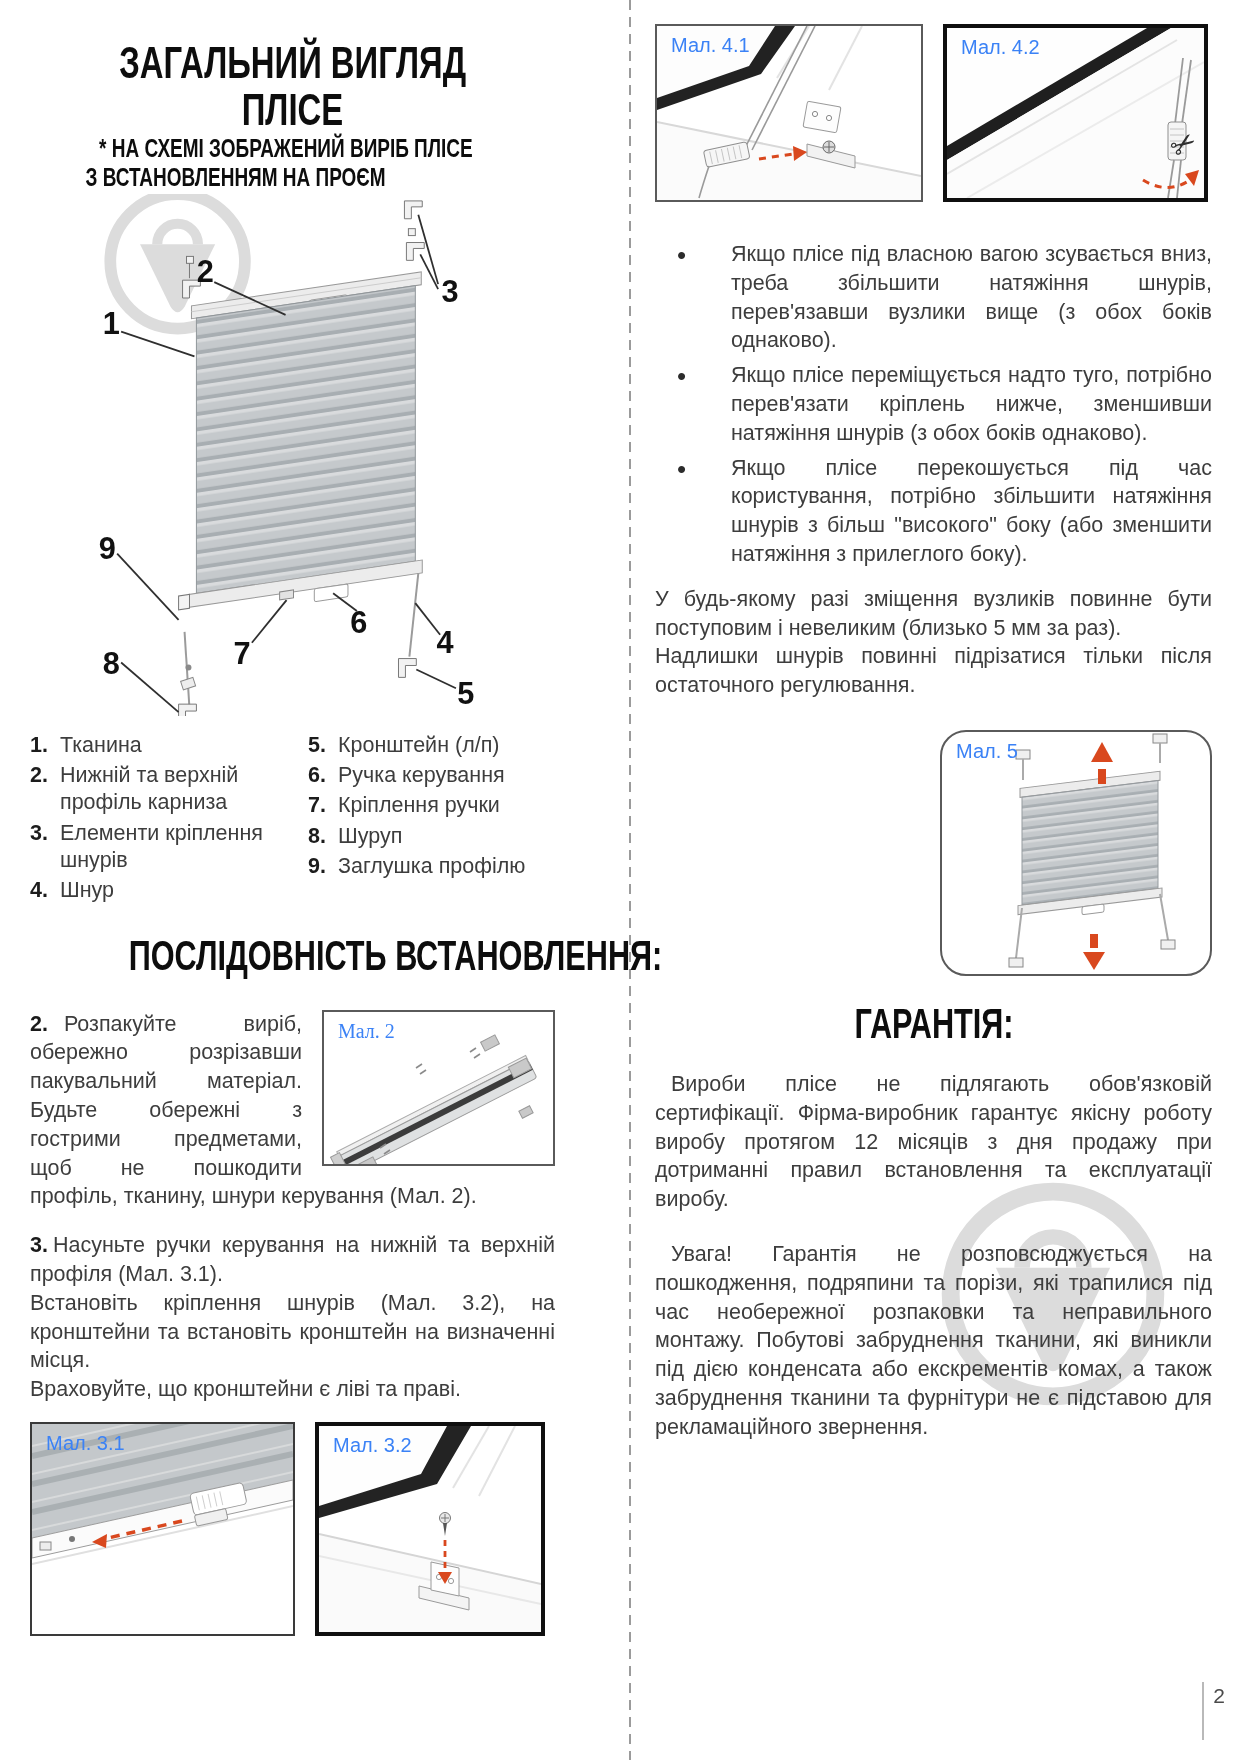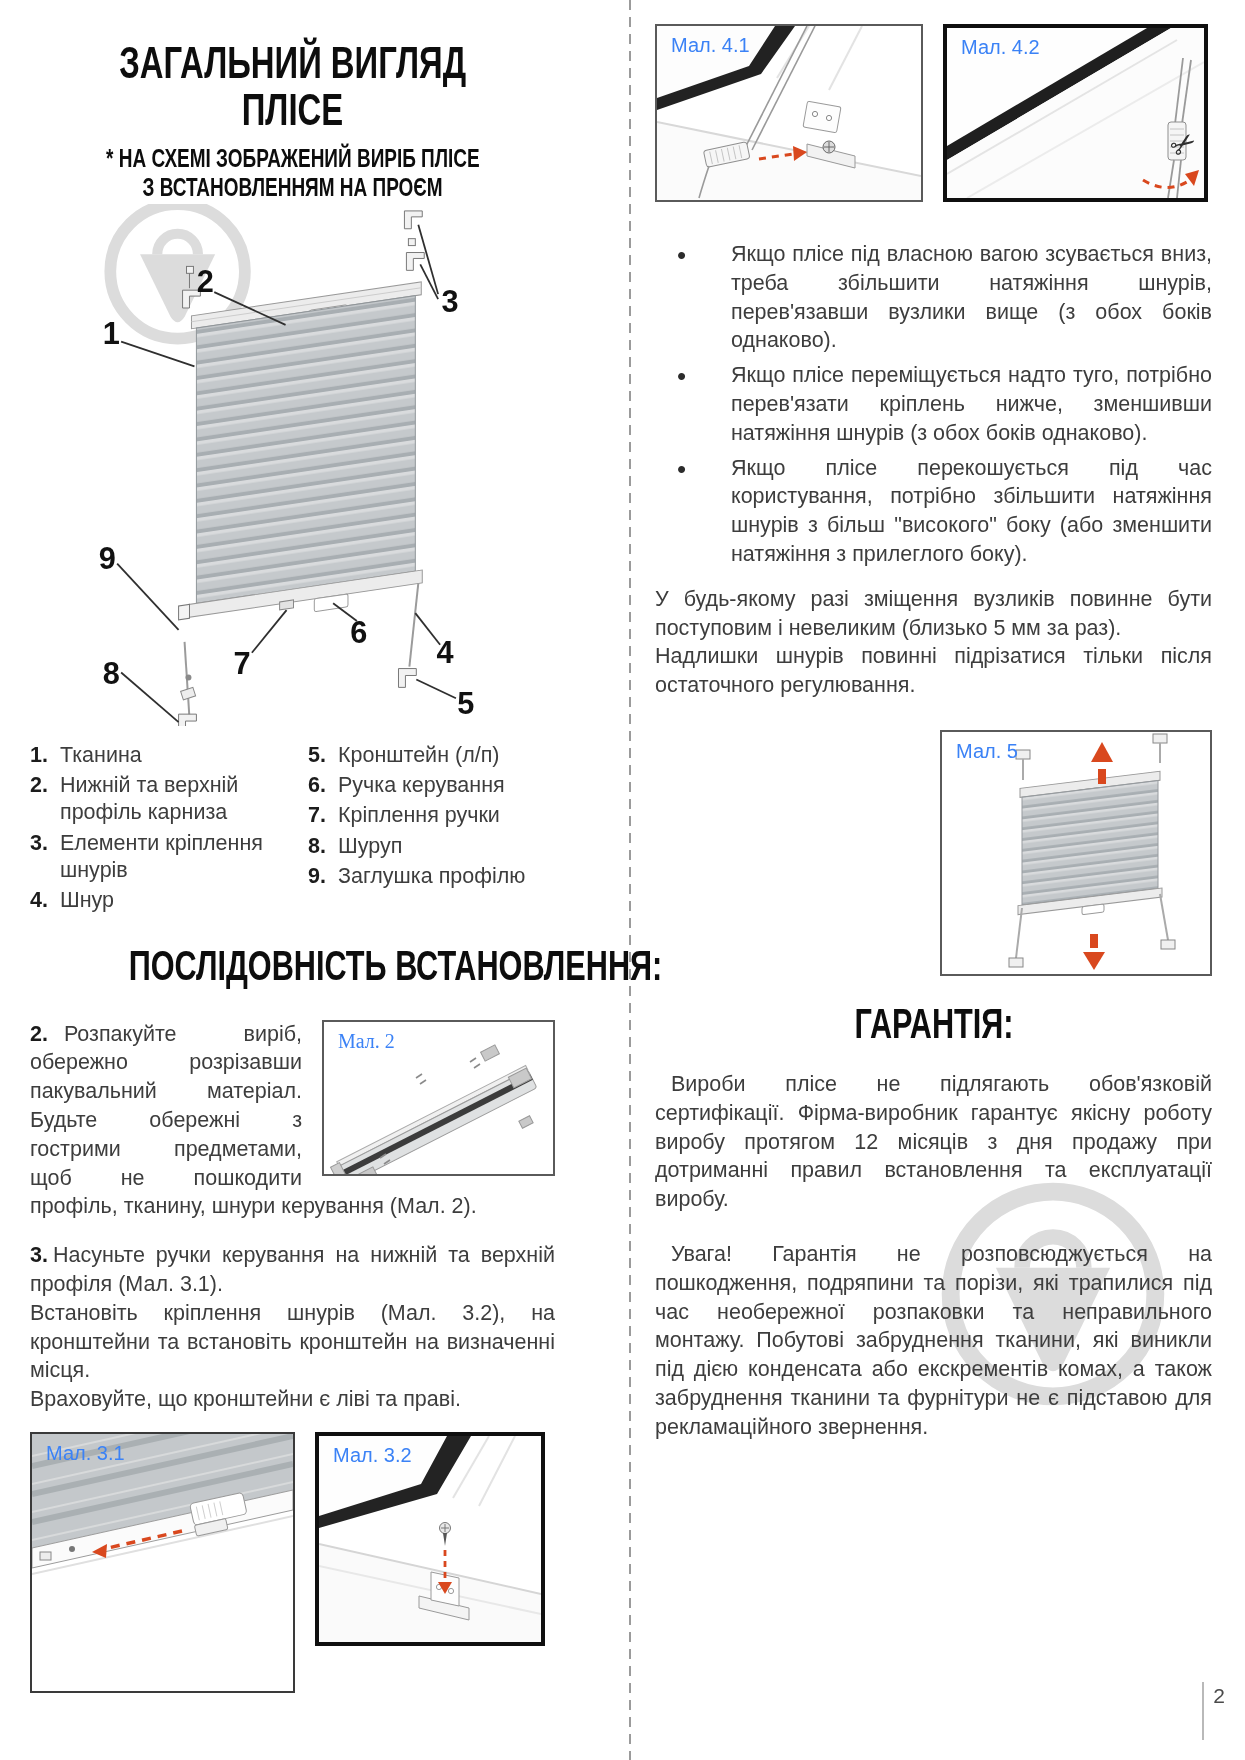--- a/index.html
+++ b/index.html
@@ -8,21 +8,21 @@
   .divider{position:absolute;left:629px;top:0;width:2px;height:1760px;
            background:repeating-linear-gradient(to bottom,#9b9b9b 0 10px,transparent 10px 17px);}
   .col{position:absolute;top:0;}
   .col-left{left:30px;width:525px;}
   .col-right{left:655px;width:557px;}
 
   .cond{display:inline-block;transform:scaleX(0.73);transform-origin:center;white-space:nowrap;
         font-weight:700;color:#0d0d0d;}
   .title-block{margin-top:40px;text-align:center;line-height:1.04;}
   .title-block .cond{font-size:45px;}
-  .subtitle-block{margin-top:10px;text-align:center;line-height:1.12;}
+  .subtitle-block{text-align:left;line-height:1.12;}
   .subtitle-block .cond{font-size:26px;}
   .section-heading{text-align:center;line-height:1.05;}
   .section-heading .cond{font-size:42px;}
 
   .diagram-wrap{margin-top:2px;position:relative;color:#dcdcdc;}
   .fig-label{position:absolute;left:14px;top:8px;font-size:20px;color:#3b82f6;z-index:2;}
 
   .legend{display:grid;grid-template-columns:278px 1fr;margin-top:12px;font-size:21.5px;line-height:1.27;}
   .legend-item{display:flex;margin-bottom:3px;}
   .legend-item b{width:30px;flex:0 0 30px;color:#1c1c1c;}
@@ -36,36 +36,36 @@
 
   .figure-box{position:relative;background:#fff;box-sizing:border-box;overflow:hidden;}
   .thin-border{border:2px solid #5a5a5a;}
   .dark-border{border:2px solid #3a3a3a;}
   .thick-border{border:4px solid #0f0f0f;}
 
   .step2-block{margin-top:32px;}
   .fig2-float{float:right;width:233px;height:156px;margin-left:20px;margin-bottom:6px;font-family:Liberation Serif, serif;}
   .step3-block{margin-top:20px;}
   .figs-row{display:flex;margin-top:18px;}
-  .fig31{width:265px;height:261px;}
+  .fig31{width:265px;height:214px;}
   .fig32{width:230px;height:214px;margin-left:20px;}
 
   .step4-block{margin-top:40px;}
   .figs-row4{display:flex;margin-top:24px;}
   .fig41{width:268px;height:178px;}
   .fig42{width:265px;height:178px;margin-left:20px;}
 
   ul.bullets{list-style:none;margin:38px 0 0 0;padding:0;}
   ul.bullets li{position:relative;padding-left:76px;margin-bottom:6px;}
   ul.bullets li::before{content:"\2022";position:absolute;left:22px;top:-2px;font-size:26px;color:#2c2c2c;}
 
   .note-block{margin-top:16px;}
   .step5-row{display:flex;margin-top:30px;}
   .step5-text{width:252px;}
-  .fig5{width:272px;height:246px;margin-left:auto;}
+  .fig5{width:272px;height:246px;margin-left:auto;border-radius:26px;}
 
   .warranty-heading{margin-top:26px;}
   .warranty-body{position:relative;}
   .warranty-body .wm{position:absolute;right:40px;top:105px;width:238px;height:238px;color:#dcdcdc;z-index:0;}
   .warranty-body p{position:relative;z-index:1;}
   .w-p1{margin-top:24px;text-indent:16px;}
   .w-p2{margin-top:26px;text-indent:16px;}
 
   .pagenum{position:absolute;right:20px;bottom:20px;display:flex;align-items:flex-start;}
   .pagenum .vline{width:2px;height:58px;background:#b9b9b9;}

